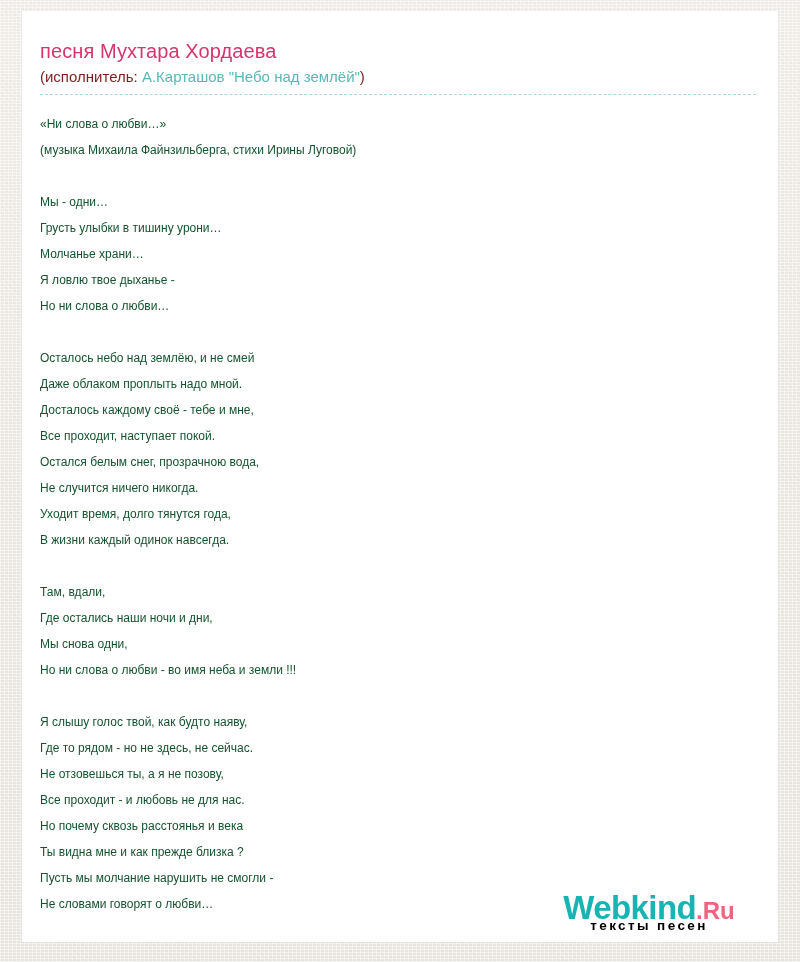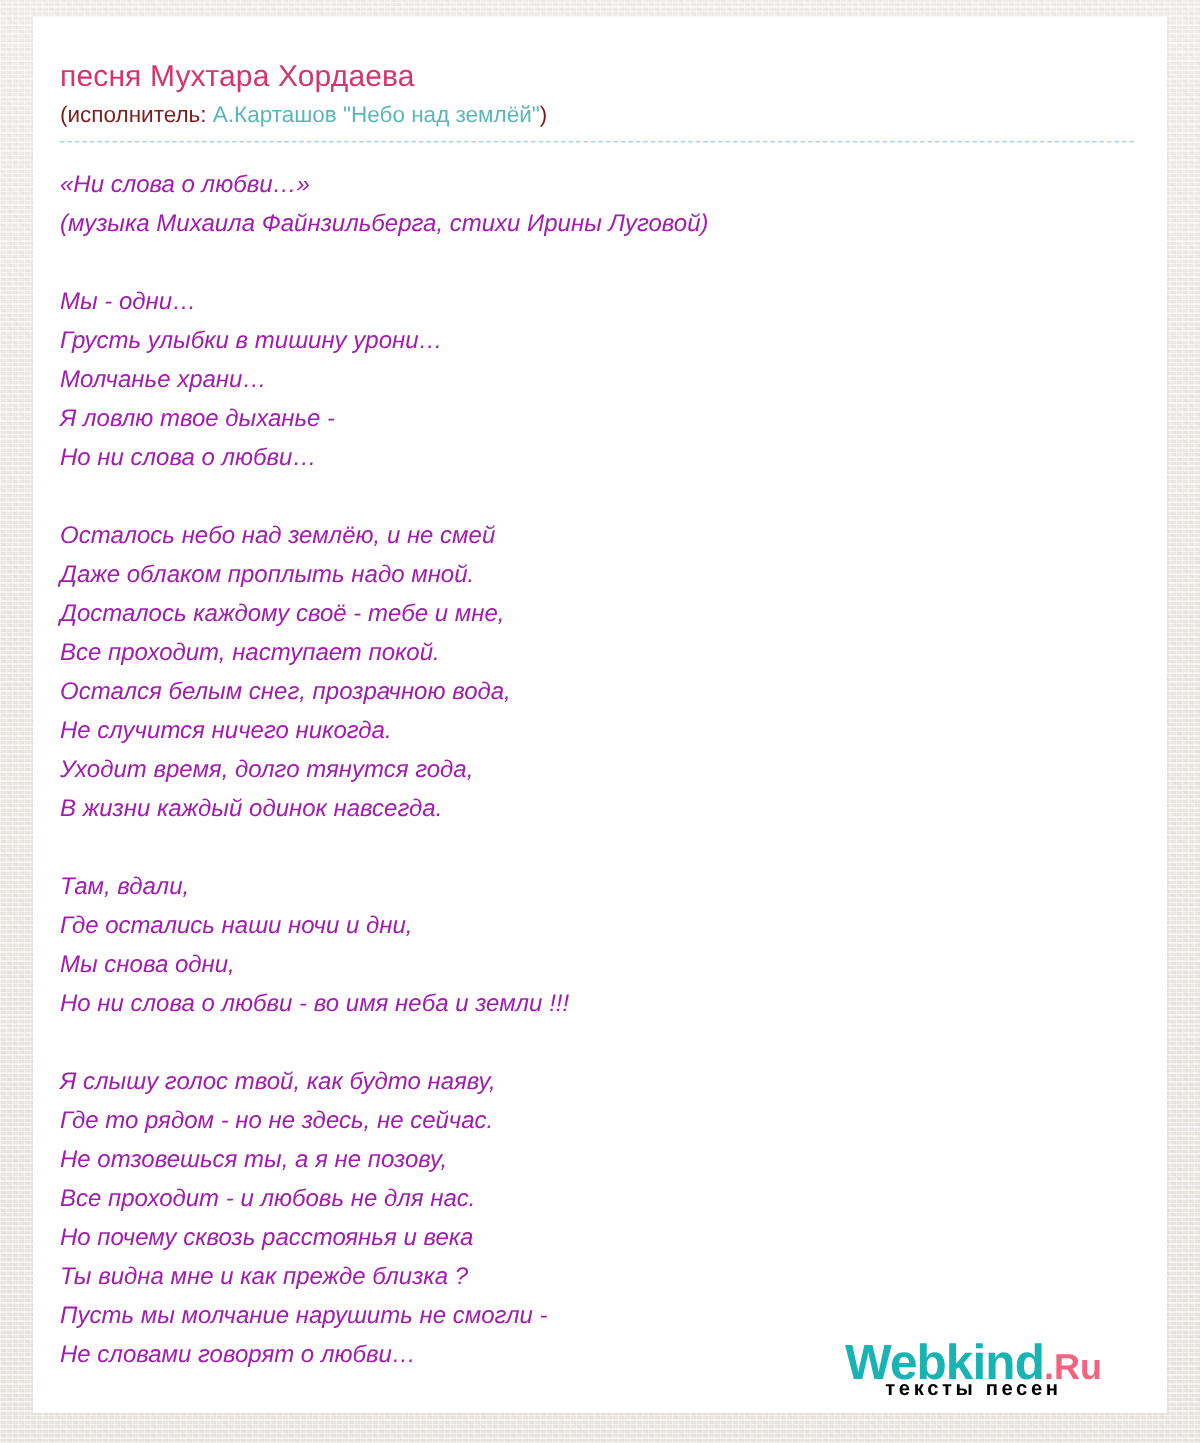--- a/index.html
+++ b/index.html
@@ -67,25 +67,24 @@
   .performer-label { color: #7f1d1d; }
 
   .performer-link {
     color: #5ab7b7;
     text-decoration: none;
     cursor: pointer;
   }
 
   .lyrics {
     margin-top: 16px;
-    font-size: 16px;
+    font-size: 12px;
     line-height: 26px;
-    color: #a21caf;
+    color: #14532d;
     white-space: pre-wrap;
-    font-style: italic;
   }
 
   .stanza { margin: 0 0 26px 0; }
   .stanza:last-child { margin-bottom: 10px; }
   .lyric-line { display: block; white-space: pre; }
 
   
   .logo {
     position: absolute;
     right: 24px;

